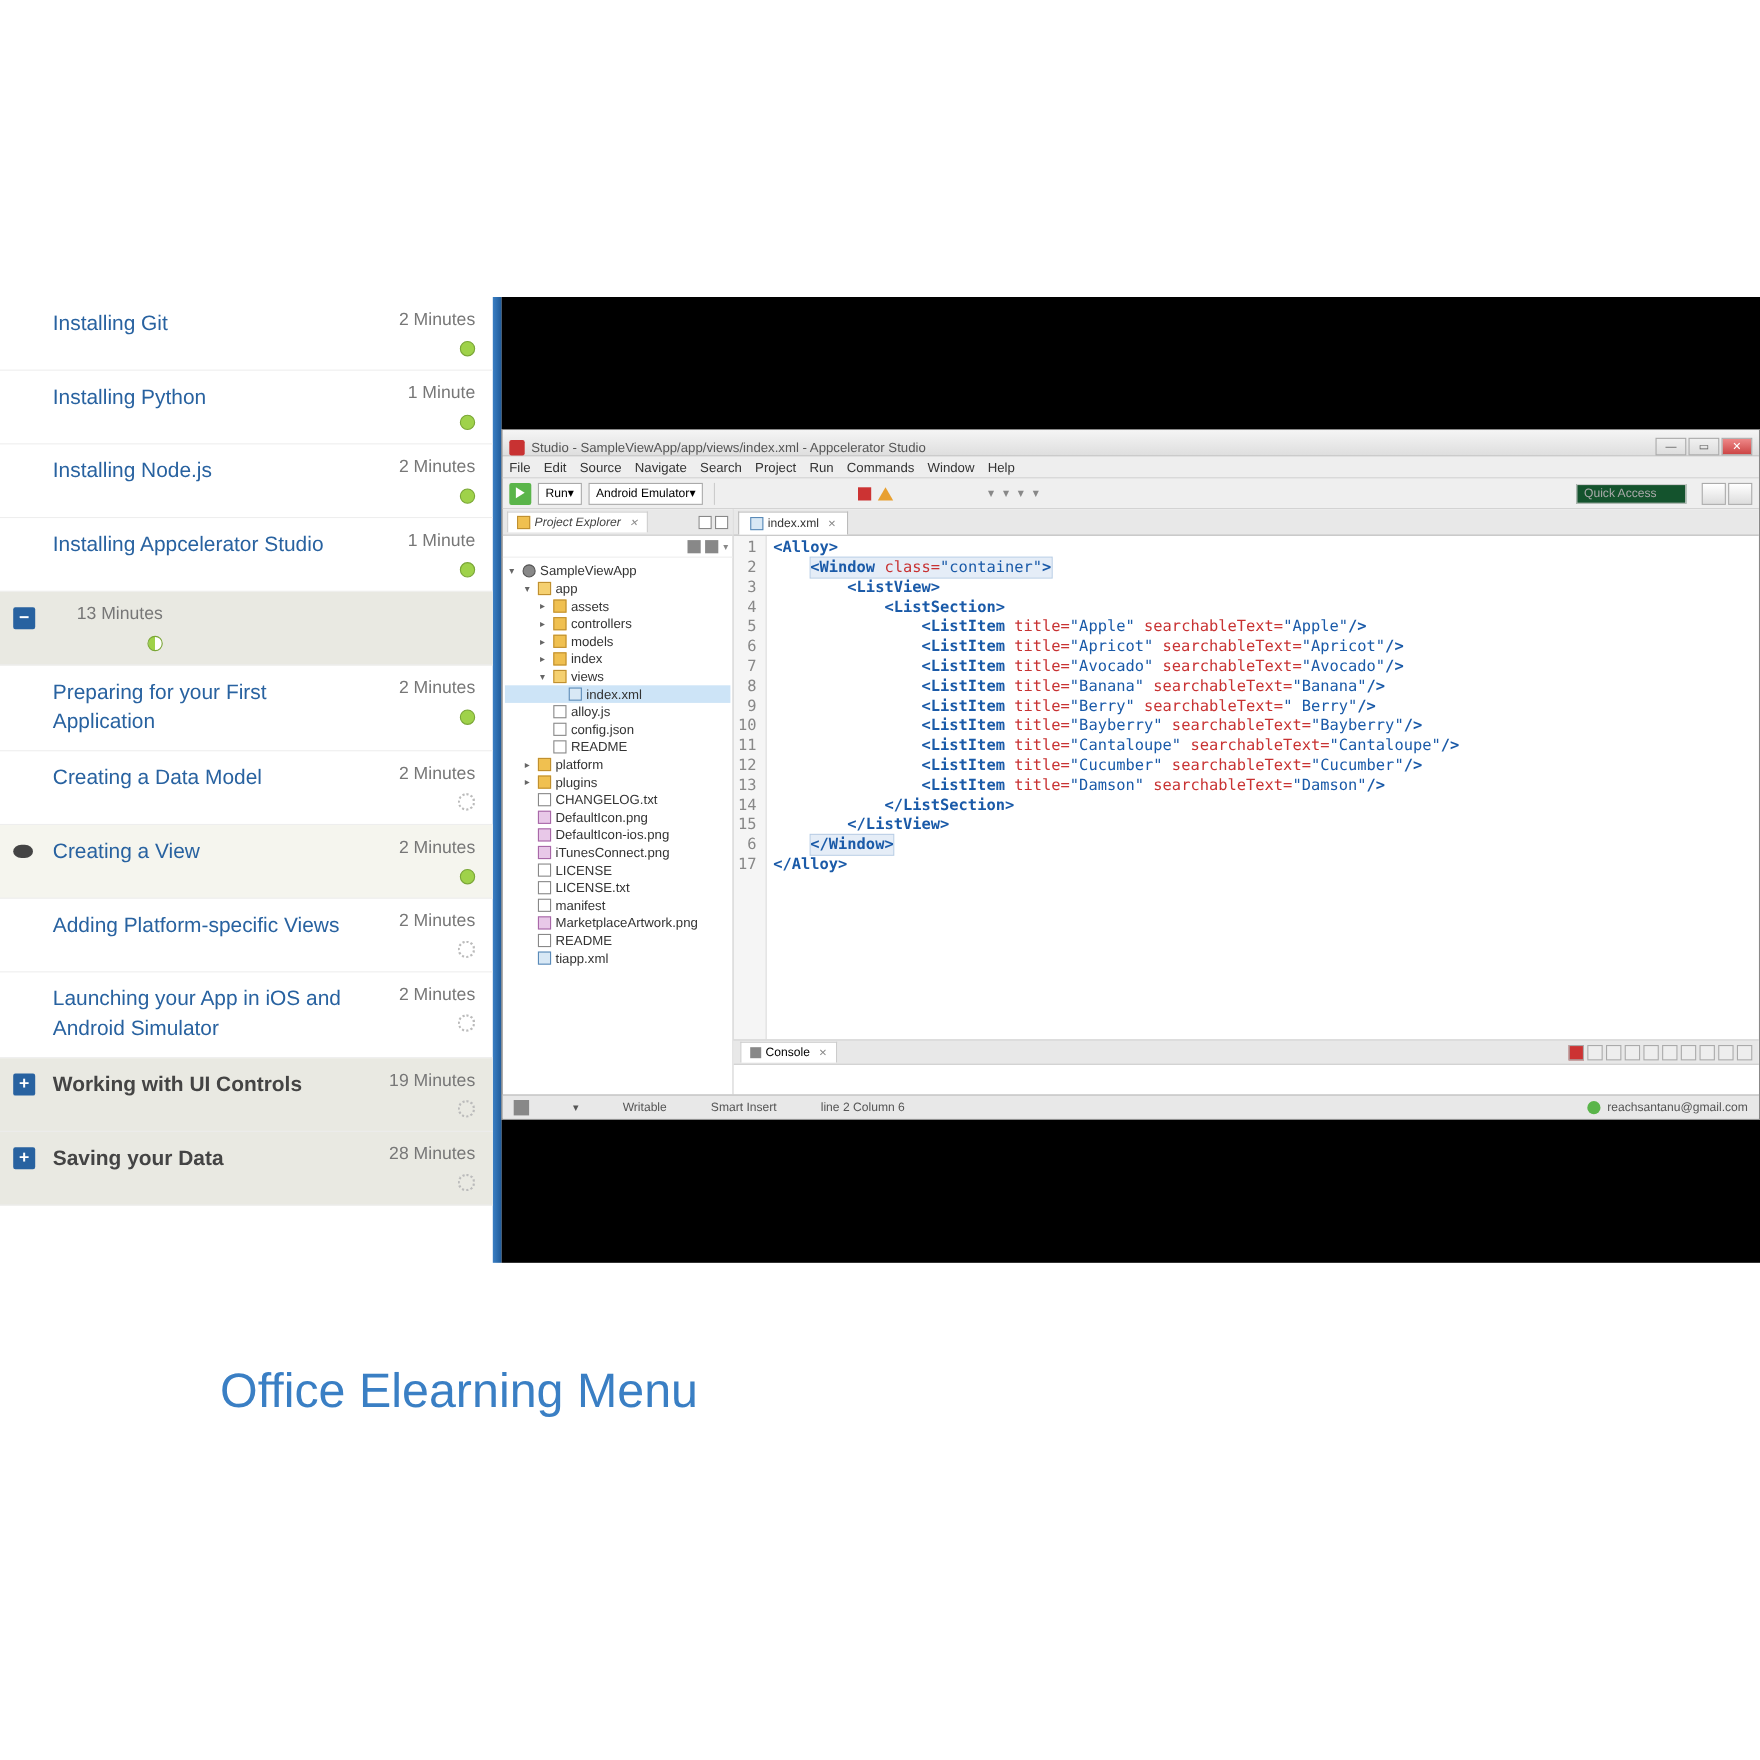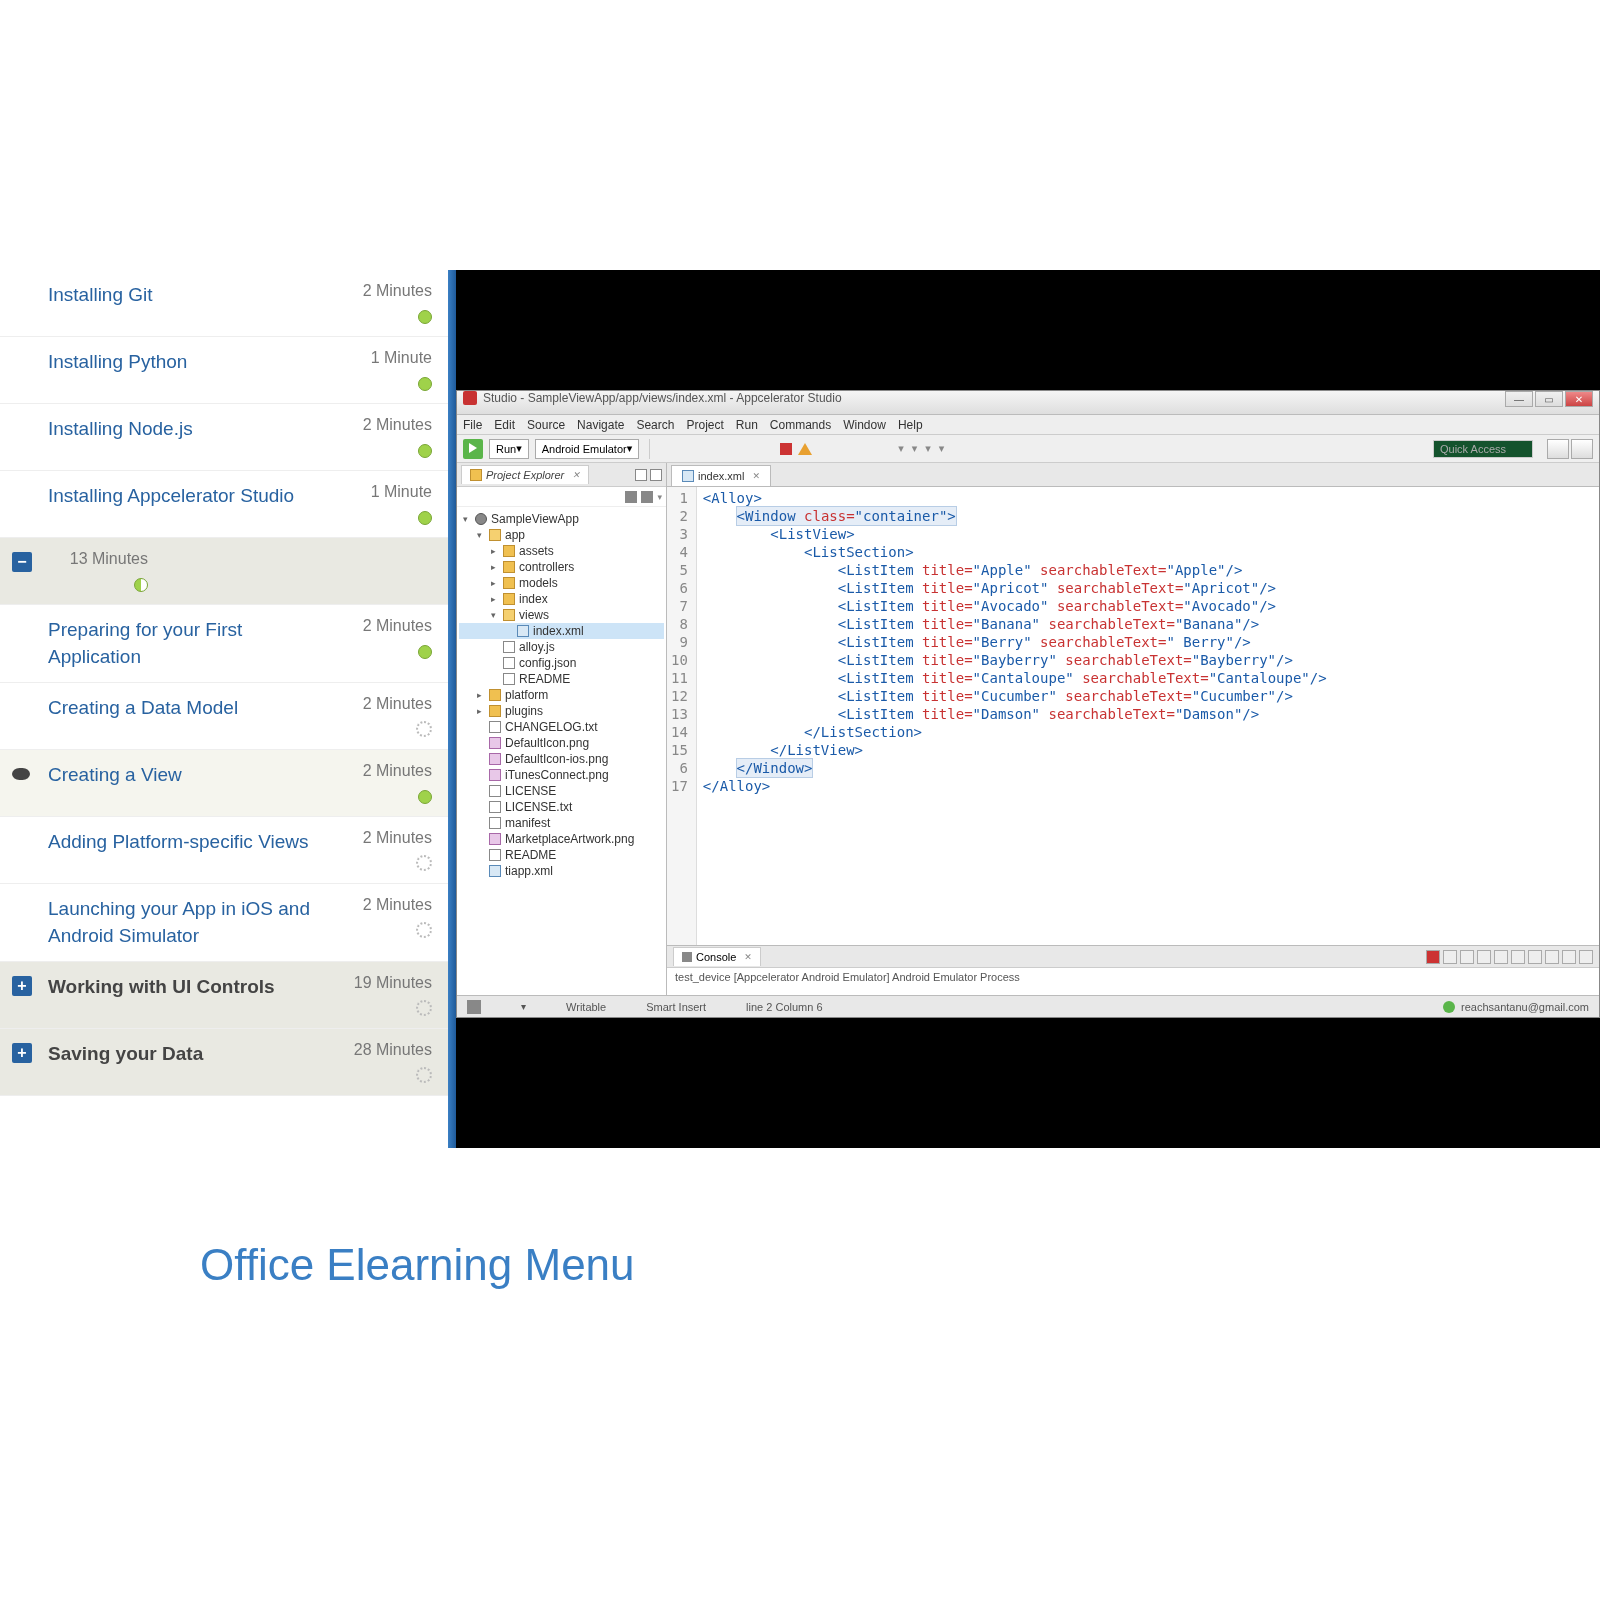--- a/index.html
+++ b/index.html
@@ -27,21 +27,21 @@
 .nav-right { display: flex; flex-direction: column; align-items: flex-end; gap: 4px; min-width: 100px; }
 
 
 .blue-sep { width: 8px; background: linear-gradient(90deg, #3a7fc4, #1f5a99); }
 
 
 .video-frame { flex: 1; background: #000; position: relative; }
 .ide-window { position: absolute; top: 120px; left: 0; right: 0; bottom: 130px; background: #e8e8e8; border: 1px solid #888; display: flex; flex-direction: column; }
 
 
-.titlebar { height: 24px; background: linear-gradient(#f5f5f5, #dedede); display: flex; align-items: flex-start; padding: 0 6px; font-size: 12px; color: #555; border-bottom: 1px solid #bbb; }
+.titlebar { height: 24px; background: linear-gradient(#f5f5f5, #dedede); display: flex; align-items: flex-end; padding: 0 6px; font-size: 12px; color: #555; border-bottom: 1px solid #bbb; }
 .titlebar-icon { width: 14px; height: 14px; background: #c83232; border-radius: 2px; margin-right: 6px; }
 .win-controls { margin-left: auto; display: flex; gap: 2px; }
 .win-btn { width: 28px; height: 16px; background: linear-gradient(#f0f0f0, #ddd); border: 1px solid #aaa; font-size: 10px; display: flex; align-items: center; justify-content: center; cursor: pointer; }
 .win-btn.close { background: linear-gradient(#e88, #c44); color: #fff; }
 
 
 .menubar { height: 20px; background: #eee; display: flex; align-items: center; padding: 0 6px; gap: 12px; font-size: 12px; color: #333; border-bottom: 1px solid #ccc; }
 .menubar span { cursor: pointer; }
 
 
@@ -82,21 +82,21 @@
 
 
 .editor-area { flex: 1; display: flex; flex-direction: column; background: #fff; }
 .editor-tabs { height: 24px; background: #e8e8e8; display: flex; align-items: flex-end; border-bottom: 1px solid #bbb; padding: 0 4px; }
 .editor-tab { padding: 4px 10px; background: #fff; border: 1px solid #bbb; border-bottom: none; font-size: 11px; color: #333; display: flex; align-items: center; gap: 4px; }
 .code-area { flex: 1; display: flex; overflow: auto; font-family: Consolas, monospace; font-size: 14px; }
 .gutter { background: #f5f5f5; color: #888; text-align: right; padding: 2px 8px 2px 4px; border-right: 1px solid #ddd; user-select: none; }
 .gutter div { height: 18px; line-height: 18px; }
 .code { padding: 2px 6px; }
 .code div { height: 18px; line-height: 18px; white-space: pre; }
-.tag { color: #1a5aa8; }
+.tag { color: #1a5aa8; font-weight: bold; }
 .attr { color: #c83232; }
 .str { color: #1a5aa8; }
 .line-hl { background: #e5edf7; outline: 1px solid #b8cde5; display: inline-block; }
 
 
 .console-panel { height: 50px; border-top: 1px solid #bbb; background: #fff; font-size: 11px; }
 .console-tabs { height: 22px; background: #e8e8e8; display: flex; align-items: center; padding: 0 6px; border-bottom: 1px solid #ccc; }
 .console-tab { padding: 3px 8px; background: #fff; border: 1px solid #ccc; border-bottom: none; display: flex; align-items: center; gap: 4px; }
 .console-tools { margin-left: auto; display: flex; gap: 3px; }
 .ct-btn { width: 14px; height: 14px; border: 1px solid #aaa; background: #eee; }
@@ -456,21 +456,20 @@
                 <div class="ct-btn"></div>
                 <div class="ct-btn"></div>
                 <div class="ct-btn"></div>
                 <div class="ct-btn"></div>
                 <div class="ct-btn"></div>
                 <div class="ct-btn"></div>
                 <div class="ct-btn"></div>
                 <div class="ct-btn"></div>
               </div>
             </div>
-            <div class="console-body">test_device [Appcelerator Android Emulator] Android Emulator Process</div>
           </div>
         </div>
       </div>
 
       <div class="statusbar">
         <span style="width:14px;height:14px;background:#888;display:inline-block"></span>
         <span style="font-size:10px">▾</span>
         <span>Writable</span>
         <span>Smart Insert</span>
         <span>line 2 Column 6</span>

